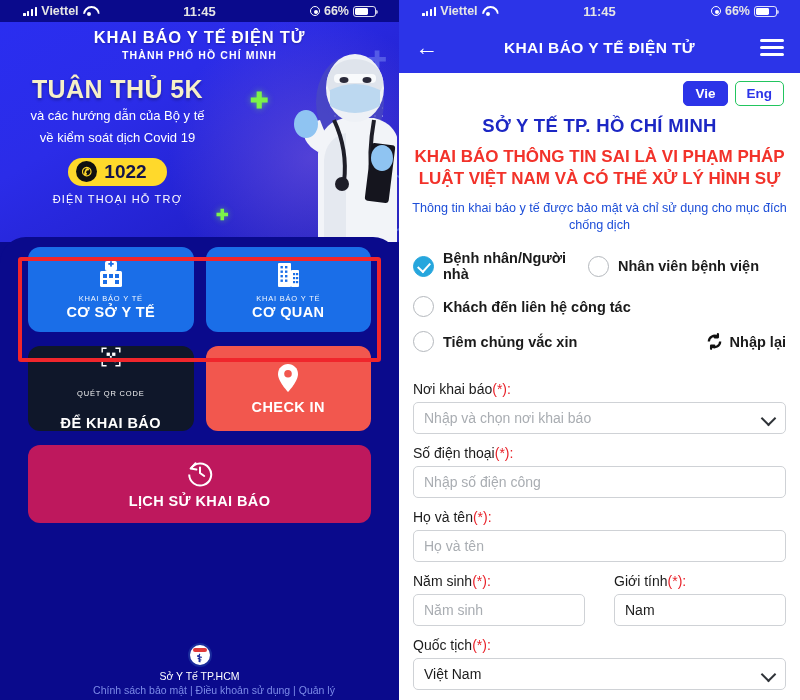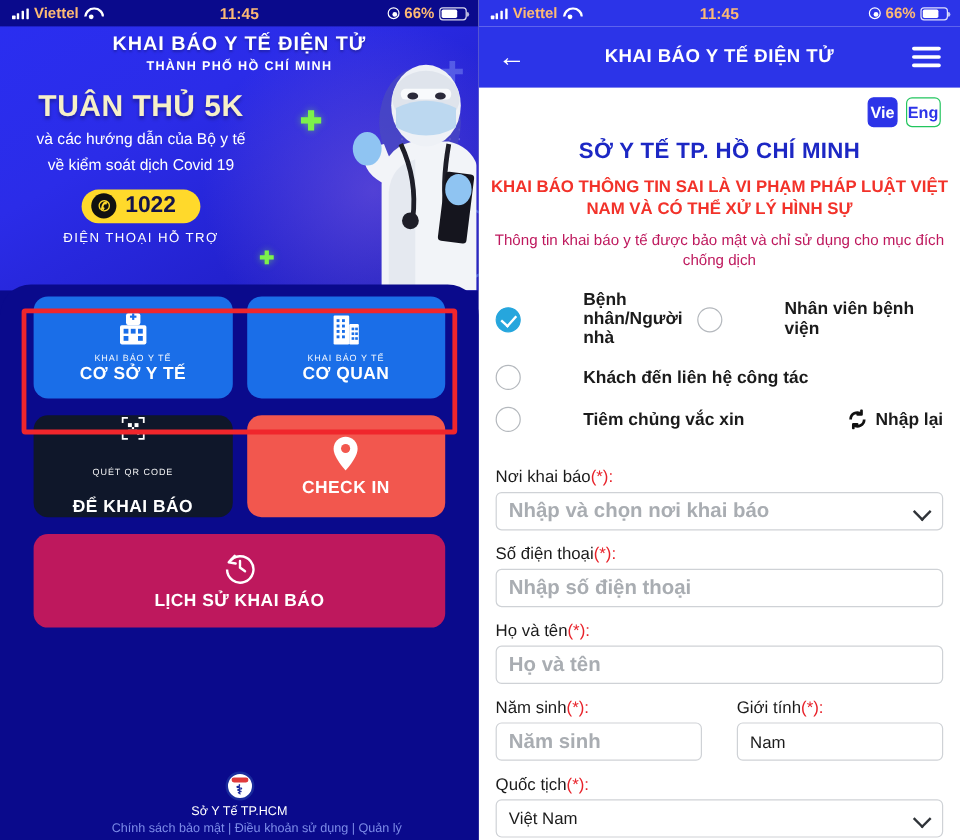--- a/index.html
+++ b/index.html
@@ -13,21 +13,21 @@
 
   
   .phone-left {
     position: relative;
     width: 399px; height: 700px;
     background: #0a0a8c;
     overflow: hidden;
   }
   .statusbar {
     height: 22px; display: flex; align-items: center;
-    padding: 0 10px; color: #fdba74;
+    padding: 0 23px; color: #e5e5e5;
     font-size: 12.5px; font-weight: bold;
     position: relative; z-index: 20;
   }
   .sb-left { display: flex; align-items: center; gap: 4px; flex: 1; }
   .sb-center { position: absolute; left: 0; right: 0; text-align: center;
                font-size: 13px; font-weight: bold; pointer-events: none; }
   .sb-right { display: flex; align-items: center; gap: 4px; flex: 1;
               justify-content: flex-end; position: relative; z-index: 21; }
   .sig { display: inline-flex; align-items: flex-end; gap: 1.3px; height: 9px; }
   .sig i { display:block; width: 2.6px; background: #fff; border-radius: .5px; }
@@ -152,61 +152,61 @@
     position:absolute; left:0; right:0; text-align:center;
     font-size:15.5px; font-weight:bold; letter-spacing:.4px; pointer-events:none;
   }
   .hamb { margin-left:auto; width:24px; display:flex; flex-direction:column;
           gap:4.5px; cursor:pointer; z-index:3; }
   .hamb span { display:block; height:2.4px; background:#fff; border-radius:2px; }
 
   .lang { display:flex; justify-content:flex-end; gap:7px; padding: 8px 16px 0; }
   .lang button {
     font-family:inherit; font-size:13.5px; font-weight:bold; cursor:pointer;
-    padding: 4px 1px; border-radius:5px;
+    padding: 4px 11px; border-radius:5px;
   }
   .lang .on { background:#2c34e8; color:#fff; border:1px solid #2c34e8; }
   .lang .off { background:#fff; color:#2c34e8; border:1px solid #22c55e; }
 
   .dept {
     text-align:center; color:#1c27c4; font-size:18.5px; font-weight:bold;
     letter-spacing:.3px; margin-top:9px;
   }
-  .warn1 { text-align:center; color:#f2322a; font-size:14px; font-weight:bold;
+  .warn1 { text-align:center; color:#f2322a; font-size:17px; font-weight:bold;
            line-height:1.3; margin-top:9px; padding: 0 8px; }
-  .warn2 { text-align:center; color:#be185d; font-size:12.6px; line-height:1.35;
+  .warn2 { text-align:center; color:#1d4ed8; font-size:12.6px; line-height:1.35;
            margin-top:10px; padding: 0 6px; }
 
   .radios { margin-top:16px; padding: 0 14px; }
   .rrow { display:flex; align-items:center; margin-bottom:14px; }
   .ropt { display:flex; align-items:center; gap:9px; cursor:pointer; }
   .rdot { width:21px; height:21px; border-radius:50%; border:1.6px solid #b4b8bd;
           background:#fff; flex:0 0 auto; }
   .rdot.sel { background:#26a6dd; border-color:#26a6dd; position:relative; }
   .rdot.sel::after{
     content:""; position:absolute; left:6px; top:3.6px; width:6px; height:10px;
     border:2.2px solid #fff; border-top:0; border-left:0; transform:rotate(42deg);
   }
-  .rlab { font-size:14.5px; font-weight:bold; color:#1b1b1b;margin-left:43px; }
+  .rlab { font-size:14.5px; font-weight:bold; color:#1b1b1b; }
   .reset { margin-left:auto; display:flex; align-items:center; gap:7px; cursor:pointer; }
   .reset-ic { width:17px;height:17px; position:relative; }
   .reset-lab { font-size:14.5px; font-weight:bold; color:#1b1b1b; }
 
   .form { padding: 4px 14px 0; }
   .fld { margin-top:11px; }
   .flabel { font-size:14px; color:#1b1b1b; margin-bottom:5px; }
   .flabel .req { color:#e8222a; }
   .fbox {
     height:32px; border:1px solid #cfd2d6; border-radius:5px; background:#fff;
     display:flex; align-items:center; padding: 0 10px; cursor:text;
     position:relative;
   }
   .fbox.sel-box { cursor:pointer; }
   .fval { font-size:14px; color:#1b1b1b; }
-  .fph { font-size:17px; color:#a9adb2;font-weight:bold; }
+  .fph { font-size:14px; color:#a9adb2; }
   .chev { margin-left:auto; width:13px; height:13px; position:relative; }
   .chev::after{
     content:""; position:absolute; left:1px; top:1px; width:9px; height:9px;
     border:2.6px solid #2f3338; border-top:0; border-left:0; transform:rotate(45deg);
   }
   .half-row { display:flex; gap:29px; margin-top:11px; }
   .half { flex:1; }
 </style>
 </head>
 <body>
@@ -463,21 +463,21 @@
           <span class="fph">Nhập và chọn nơi khai báo</span>
           <span class="chev"></span>
         </div>
       </div>
 
       <div class="fld">
         <div class="flabel">
           <span>Số điện thoại</span><span class="req">(*):</span>
         </div>
         <div class="fbox">
-          <span class="fph">Nhập số điện thoại</span>
+          <span class="fph">Nhập số điện công</span>
         </div>
       </div>
 
       <div class="fld">
         <div class="flabel">
           <span>Họ và tên</span><span class="req">(*):</span>
         </div>
         <div class="fbox">
           <span class="fph">Họ và tên</span>
         </div>

